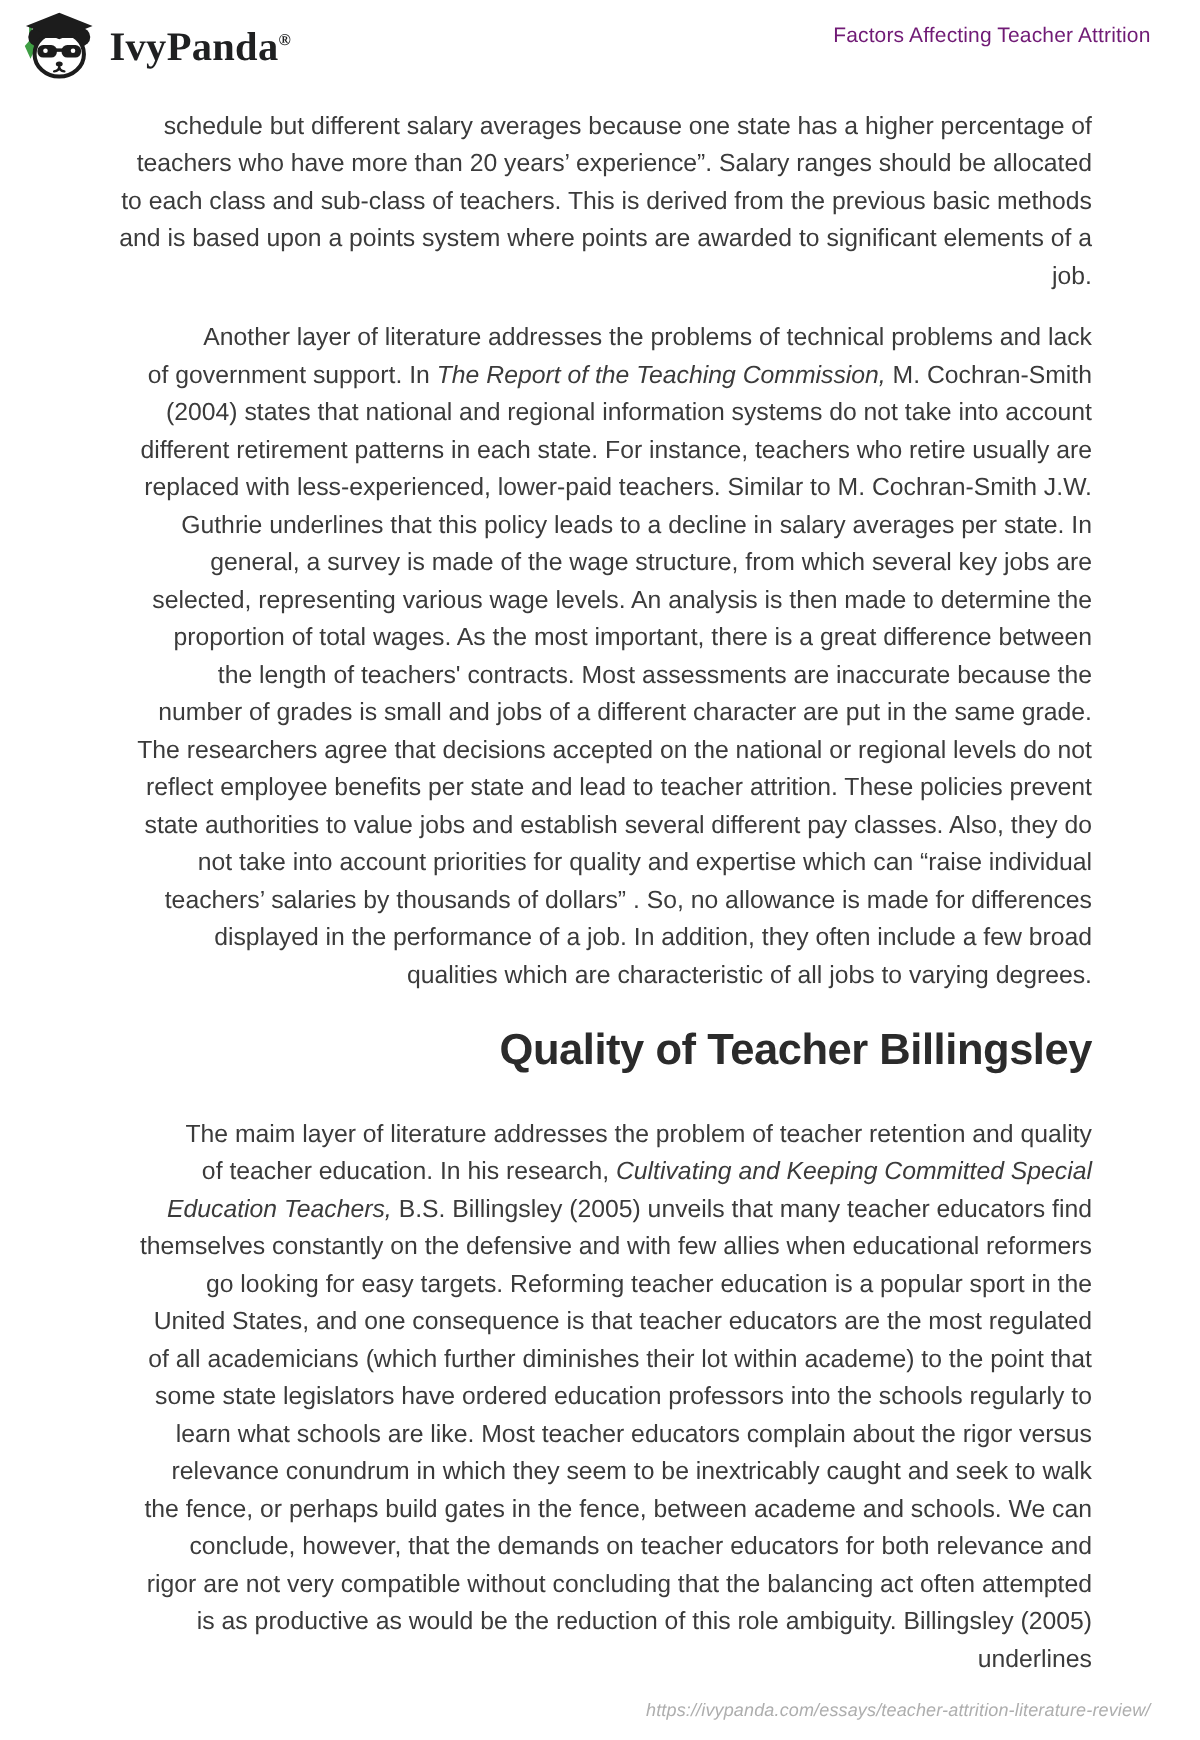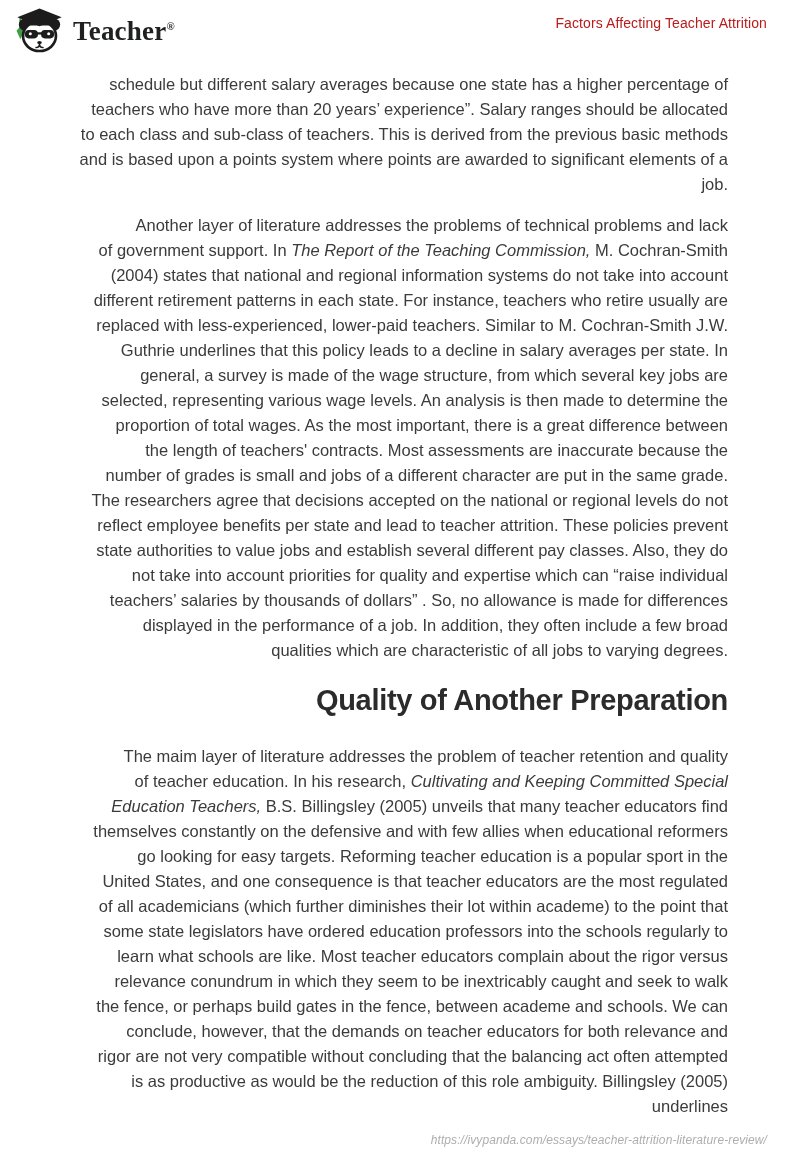--- a/index.html
+++ b/index.html
@@ -17,21 +17,21 @@
   .logo { position:absolute; left:15px; top:7px; display:flex; align-items:center; gap:9px; }
   .logo svg { display:block; }
   .logo-text {
     font-family:"Liberation Serif", "DejaVu Serif", serif;
     font-weight:700; font-size:27px; color:#1f2021; letter-spacing:.2px;
     line-height:1;
   }
   .logo-text sup { font-size:11px; font-weight:700; vertical-align:super; line-height:0; }
   .doc-title {
     position:absolute; right:33px; top:15px;
-    font-size:14px; color:#b91c1c; letter-spacing:.1px;
+    font-size:14px; color:#701a75; letter-spacing:.1px;
   }
 
   
   .document-body {
     position:absolute; left:75px; top:72px; width:653px;
     font-size:16.5px; line-height:25px; color:#3b3b3b;
     text-align:right;
   }
   .document-body p.para { margin:0 0 16px 0; }
   .document-body p.indent { text-indent:28px;margin-left:16px; }
@@ -74,28 +74,28 @@
           <rect x="13" y="30" width="17" height="11" rx="5" fill="#1c1c1c"></rect>
           <rect x="34" y="30" width="17" height="11" rx="5" fill="#1c1c1c"></rect>
           <rect x="28" y="33" width="8" height="3" fill="#1c1c1c"></rect>
           <circle cx="20" cy="35" r="2" fill="#ffffff"></circle>
           <circle cx="44" cy="35" r="2" fill="#ffffff"></circle>
 
           <ellipse cx="32" cy="46.5" rx="3" ry="2.2" fill="#1c1c1c"></ellipse>
           <path d="M32 48.5 q0 4 -4.5 4.5 M32 48.5 q0 4 4.5 4.5" fill="none" stroke="#1c1c1c" stroke-width="2" stroke-linecap="round"></path>
         </svg>
       </span>
-      <span class="logo-text"><span>Teacher</span><sup>®</sup></span>
+      <span class="logo-text"><span>IvyPanda</span><sup>®</sup></span>
     </div>
     <div class="doc-title">Factors Affecting Teacher Attrition</div>
   </div>
 
   <div class="document-body">
 
   <p class="para"><span>schedule but different salary averages because one state has a higher percentage of teachers who have more than 20 years’ experience”. Salary ranges should be allocated to each class and sub-class of teachers. This is derived from the previous basic methods and is based upon a points system where points are awarded to significant elements of a job.</span></p>
       <p class="para indent"><span>Another layer of literature addresses the problems of technical problems and lack of government support. In </span><em>The Report of the Teaching Commission,</em><span> M. Cochran-Smith (2004) states that national and regional information systems do not take into account different retirement patterns in each state. For instance, teachers who retire usually are replaced with less-experienced, lower-paid teachers. Similar to M. Cochran-Smith J.W. Guthrie underlines that this policy leads to a decline in salary averages per state. In general, a survey is made of the wage structure, from which several key jobs are selected, representing various wage levels. An analysis is then made to determine the proportion of total wages. As the most important, there is a great difference between the length of teachers' contracts. Most assessments are inaccurate because the number of grades is small and jobs of a different character are put in the same grade. The researchers agree that decisions accepted on the national or regional levels do not reflect employee benefits per state and lead to teacher attrition. These policies prevent state authorities to value jobs and establish several different pay classes. Also, they do not take into account priorities for quality and expertise which can “raise individual teachers’ salaries by thousands of dollars” . So, no allowance is made for differences displayed in the performance of a job. In addition, they often include a few broad qualities which are characteristic of all jobs to varying degrees.</span></p>
-      <h2>Quality of Another Preparation</h2>
+      <h2>Quality of Teacher Billingsley</h2>
       <p class="para indent"><span>The maim layer of literature addresses the problem of teacher retention and quality of teacher education. In his research, </span><em>Cultivating and Keeping Committed Special Education Teachers,</em><span> B.S. Billingsley (2005) unveils that many teacher educators find themselves constantly on the defensive and with few allies when educational reformers go looking for easy targets. Reforming teacher education is a popular sport in the United States, and one consequence is that teacher educators are the most regulated of all academicians (which further diminishes their lot within academe) to the point that some state legislators have ordered education professors into the schools regularly to learn what schools are like. Most teacher educators complain about the rigor versus relevance conundrum in which they seem to be inextricably caught and seek to walk the fence, or perhaps build gates in the fence, between academe and schools. We can conclude, however, that the demands on teacher educators for both relevance and rigor are not very compatible without concluding that the balancing act often attempted is as productive as would be the reduction of this role ambiguity. Billingsley (2005) underlines</span></p>
     </div>
 
   <div class="page-footer">https://ivypanda.com/essays/teacher-attrition-literature-review/</div>
 
 </div>
 
 </body></html>

